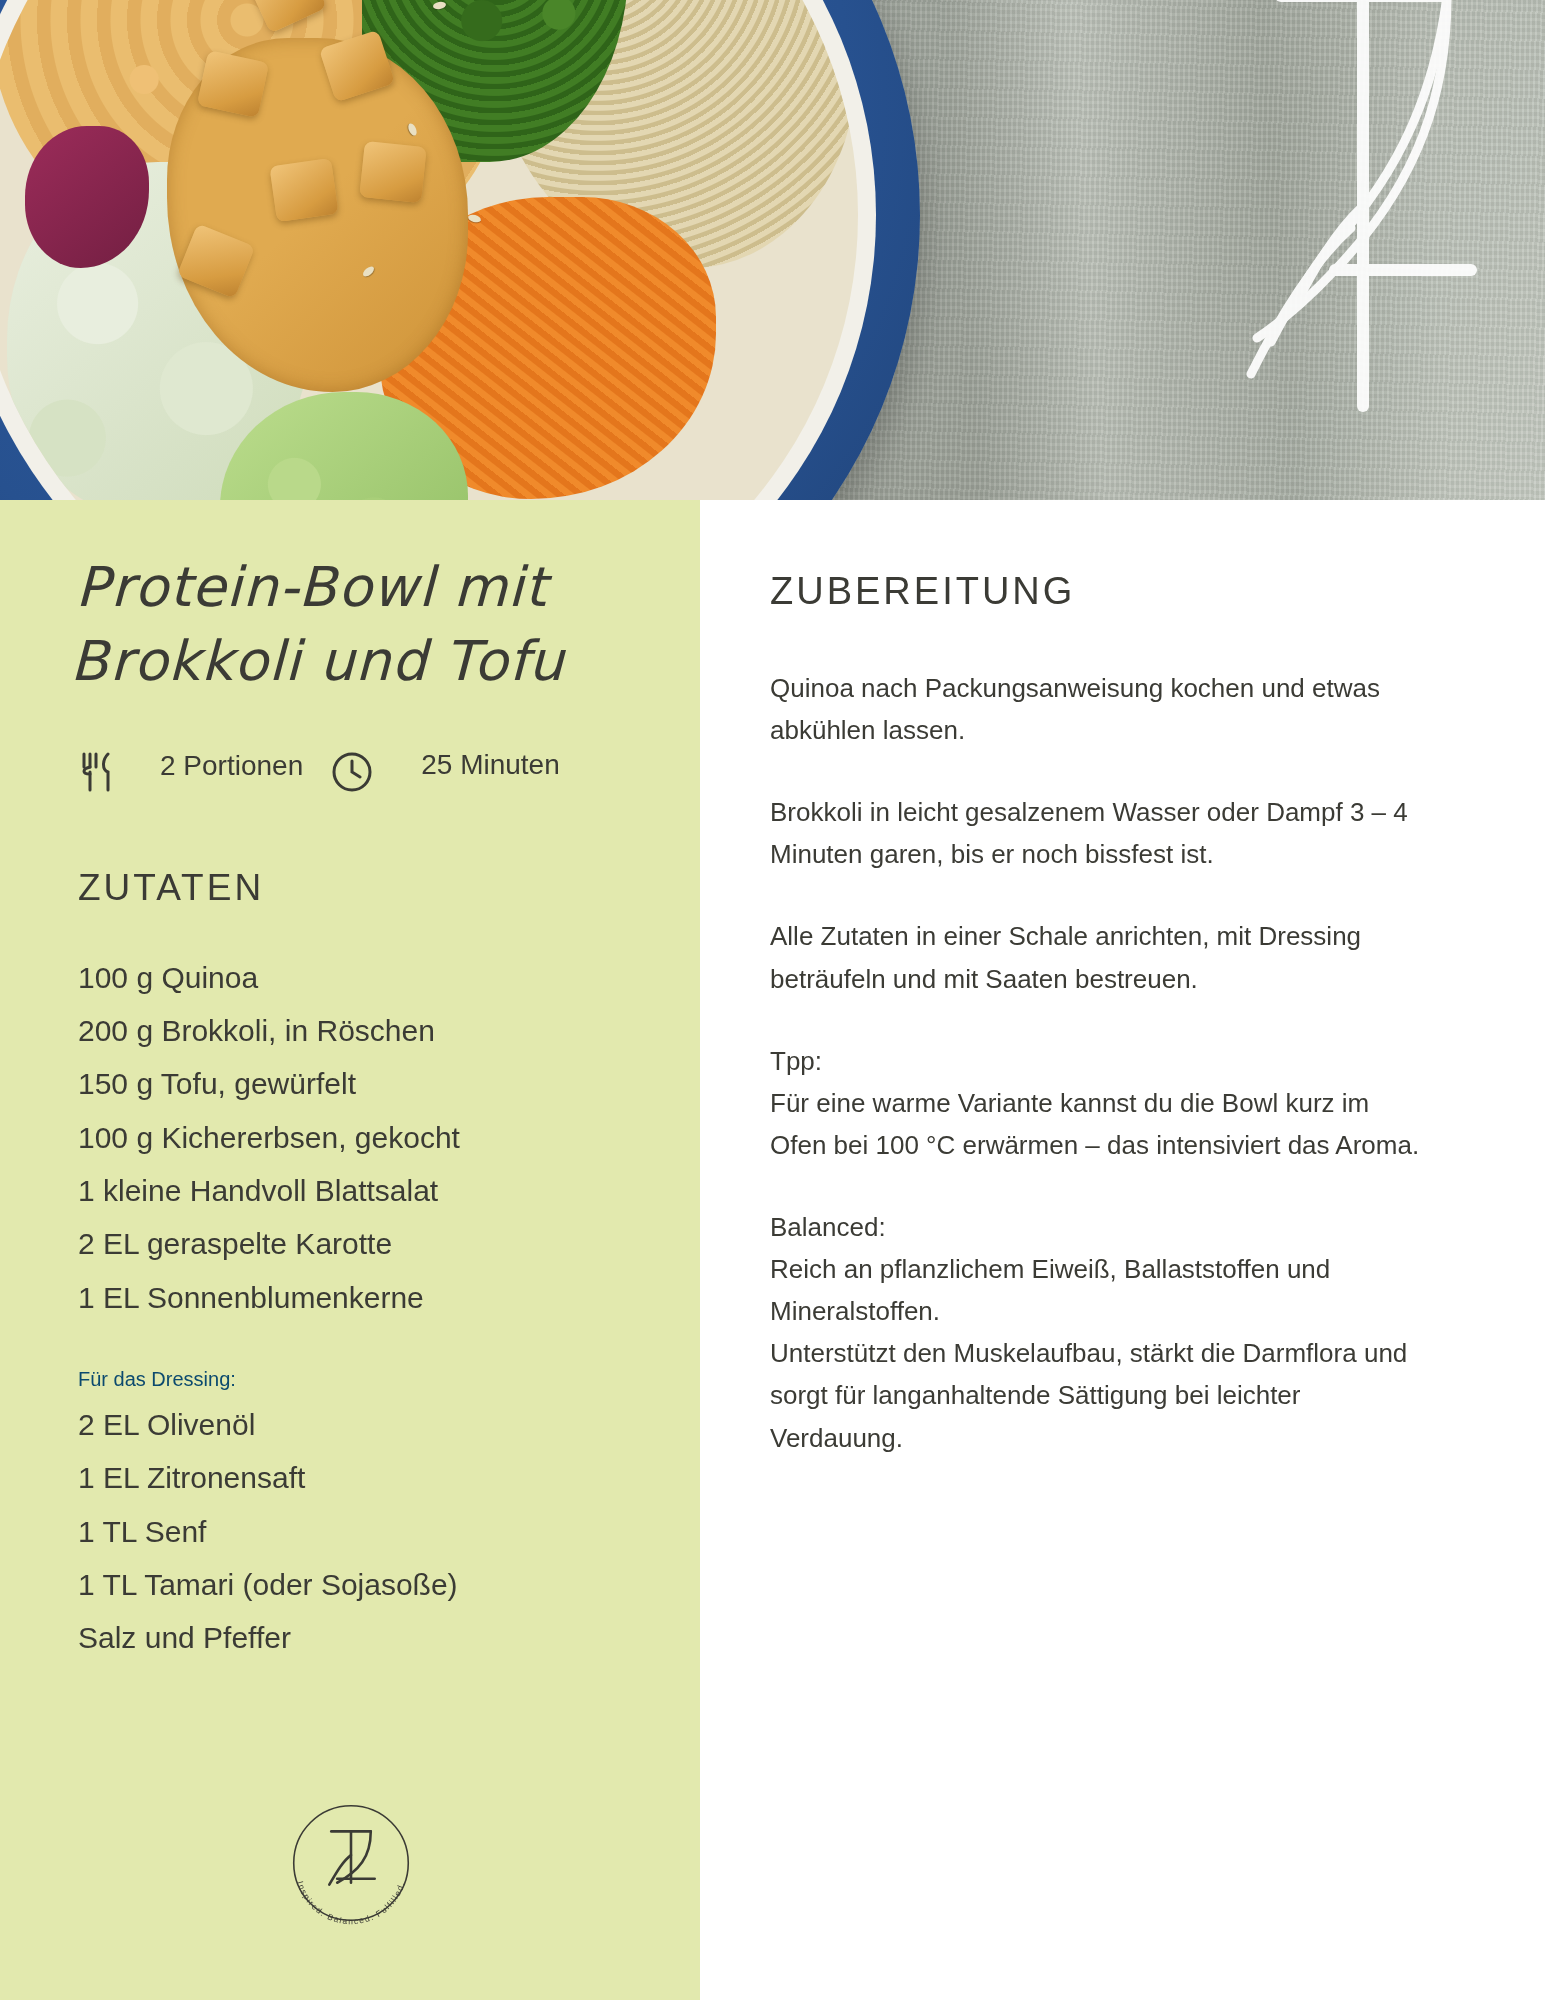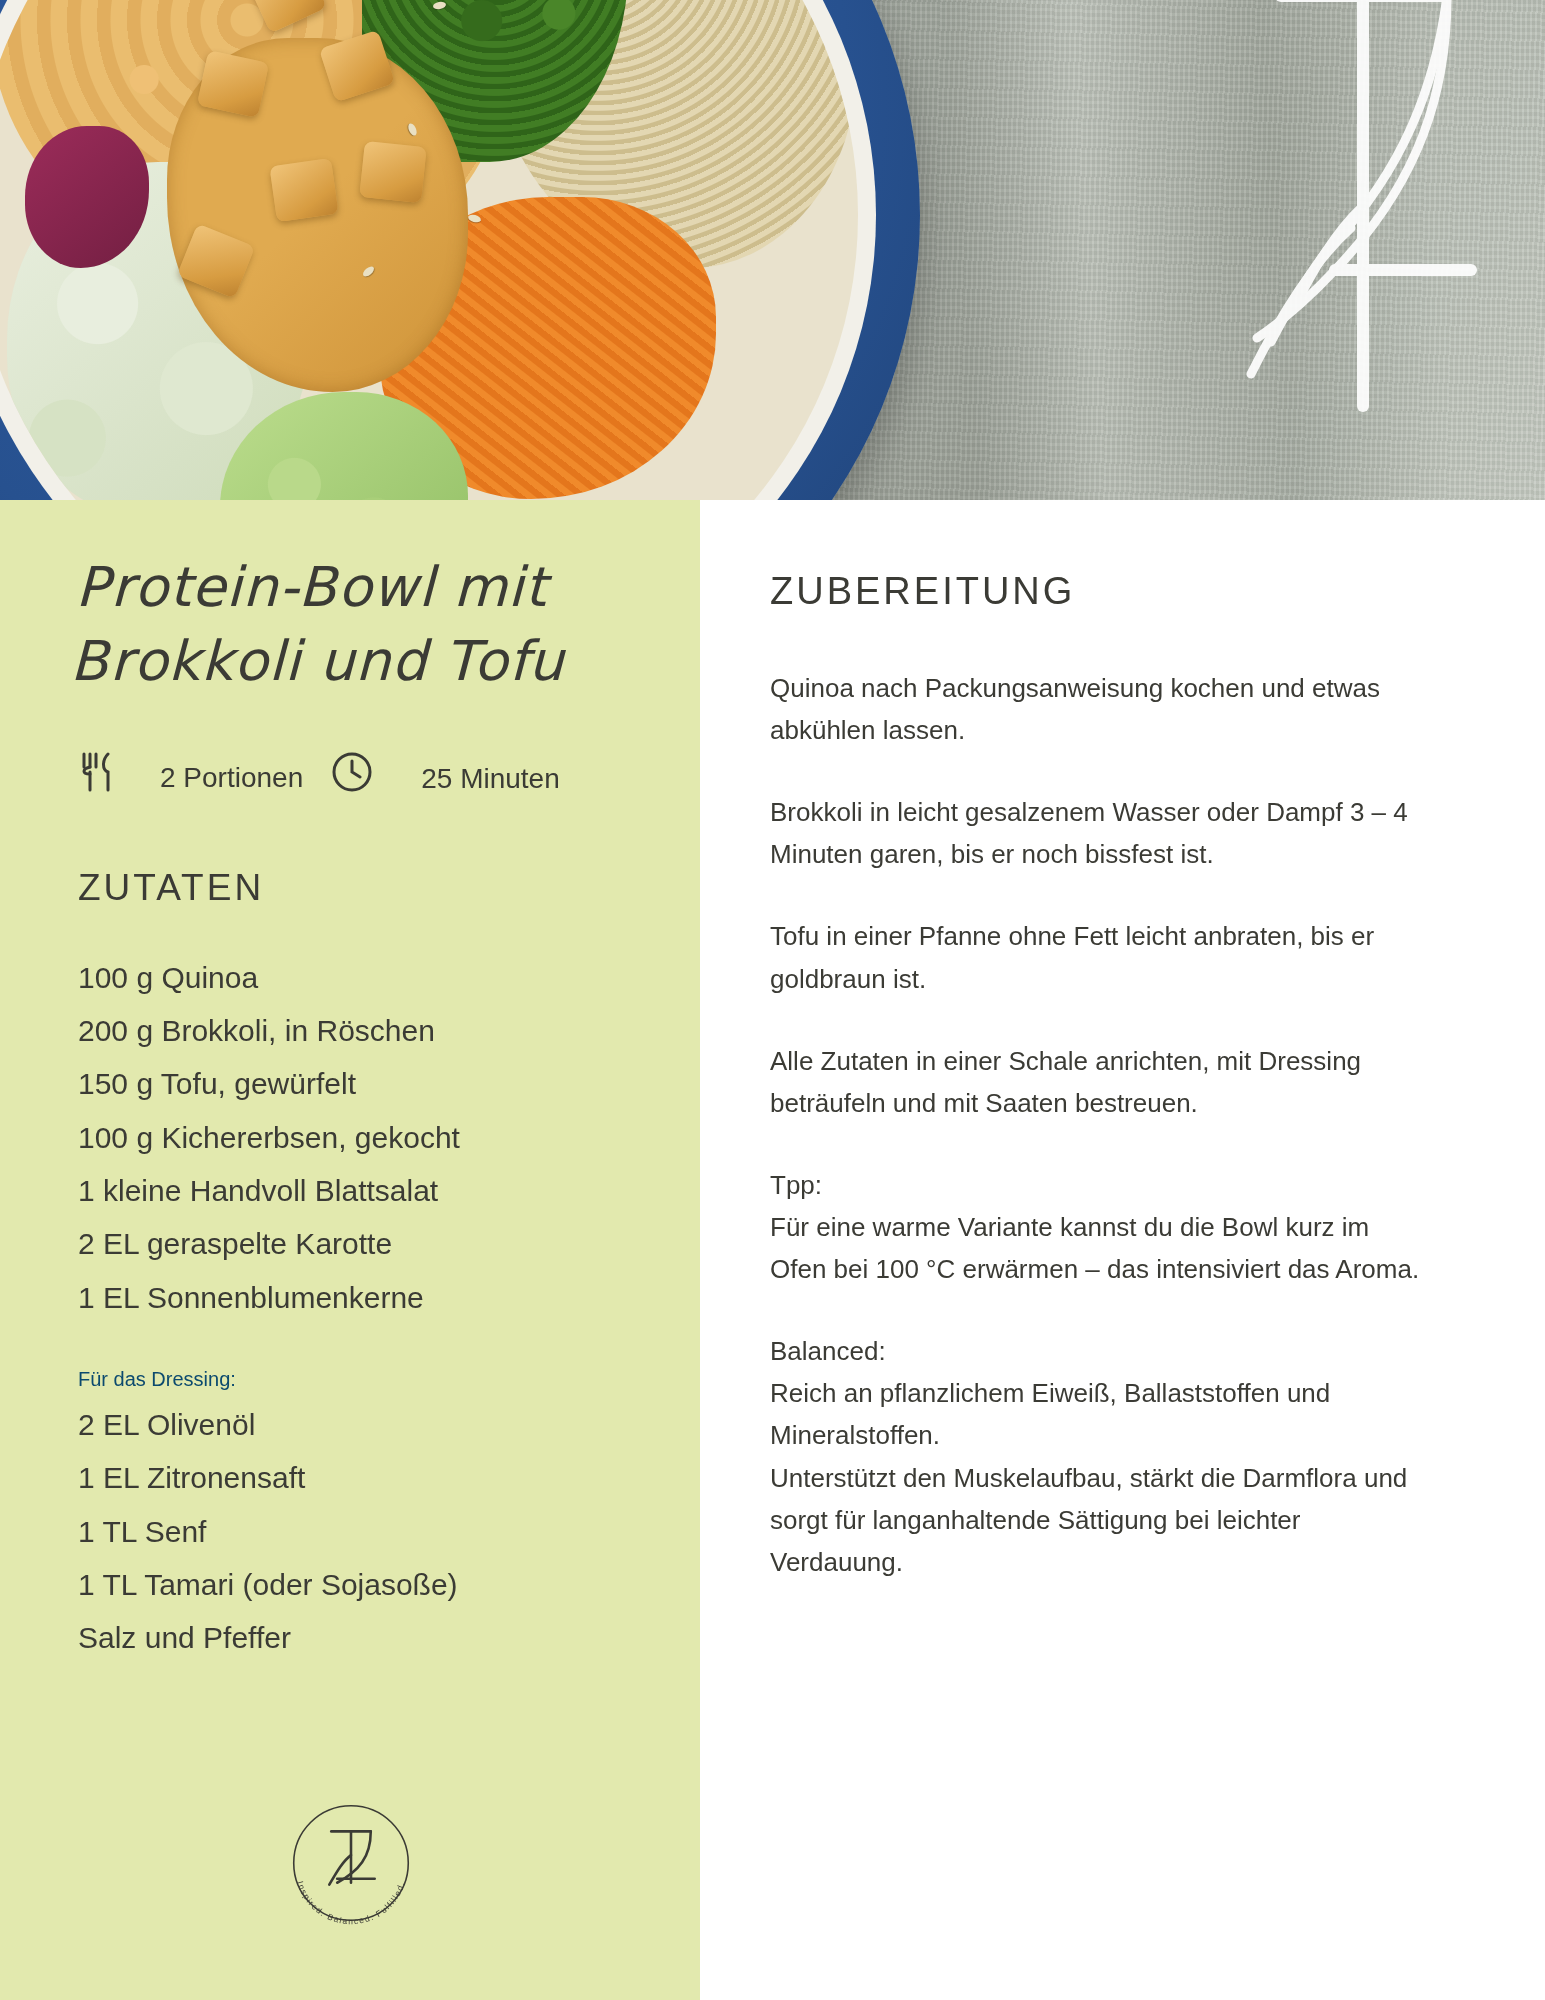--- a/index.html
+++ b/index.html
@@ -202,21 +202,21 @@
   }
 
   .meta-row {
     display: flex;
     align-items: center;
     gap: 26px;
     margin: 50px 0 0 78px;
   }
   .meta-item {
     display: flex;
-    align-items: flex-end;
+    align-items: flex-start;
     gap: 16px;
     font-size: 28px;
     color: #3b3b35;
   }
   .meta-item .gap { width: 14px; }
 
   .zutaten-head {
     font-size: 37px;
     letter-spacing: 3px;
     color: #3b3b35;
@@ -392,21 +392,20 @@
         <textPath href="#arcpath" startOffset="50%" text-anchor="middle">Inspired. Balanced. Fulfilled.</textPath>
       </text>
     </svg>
   </div>
 
   <div class="right-col">
     <h2 class="section-head">ZUBEREITUNG</h2>
 
     <p class="step">Quinoa nach Packungsanweisung kochen und etwas abkühlen lassen.</p>
     <p class="step">Brokkoli in leicht gesalzenem Wasser oder Dampf 3 – 4 Minuten garen, bis er noch bissfest ist.</p>
-    <p class="step">Tofu in einer Pfanne ohne Fett leicht anbraten, bis er goldbraun ist.</p>
     <p class="step">Alle Zutaten in einer Schale anrichten, mit Dressing beträufeln und mit Saaten bestreuen.</p>
 
     <p class="step">
       <span class="lead">Tpp:</span>
       <span>Für eine warme Variante kannst du die Bowl kurz im Ofen bei 100 °C erwärmen – das intensiviert das Aroma.</span>
     </p>
 
     <p class="step">
       <span class="lead">Balanced:</span>
       <span class="lead">Reich an pflanzlichem Eiweiß, Ballaststoffen und Mineralstoffen.</span>

